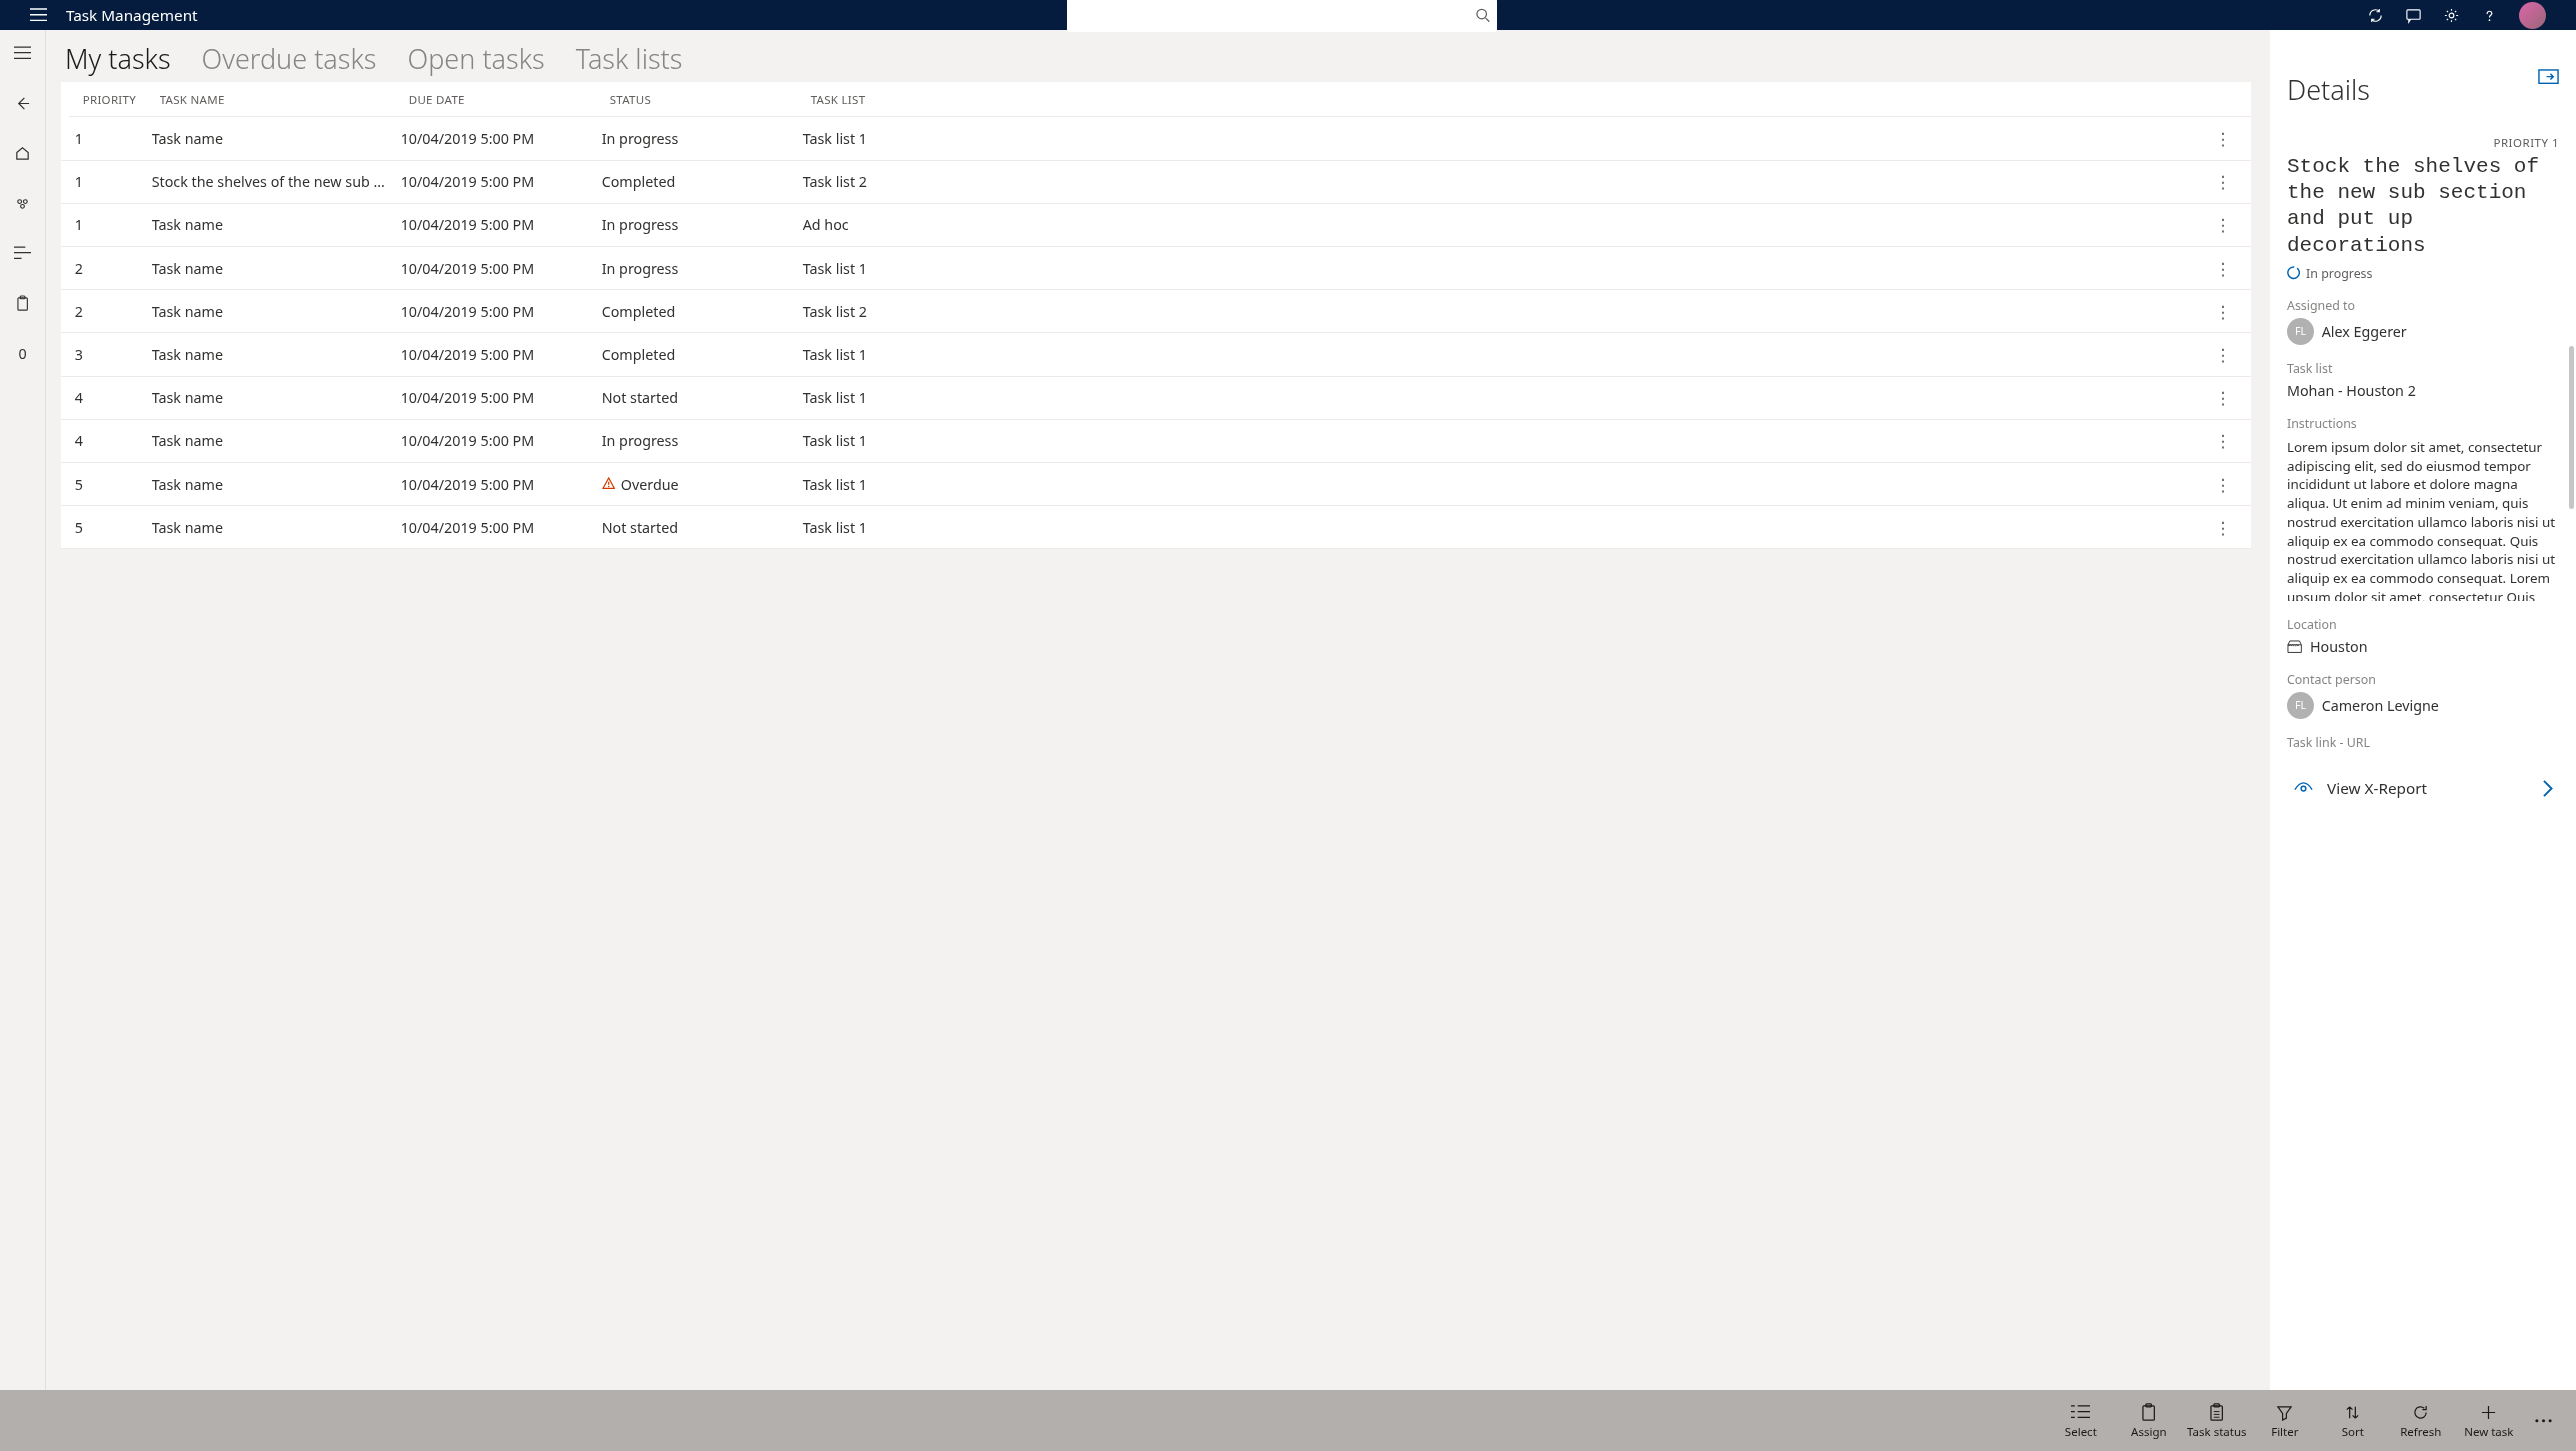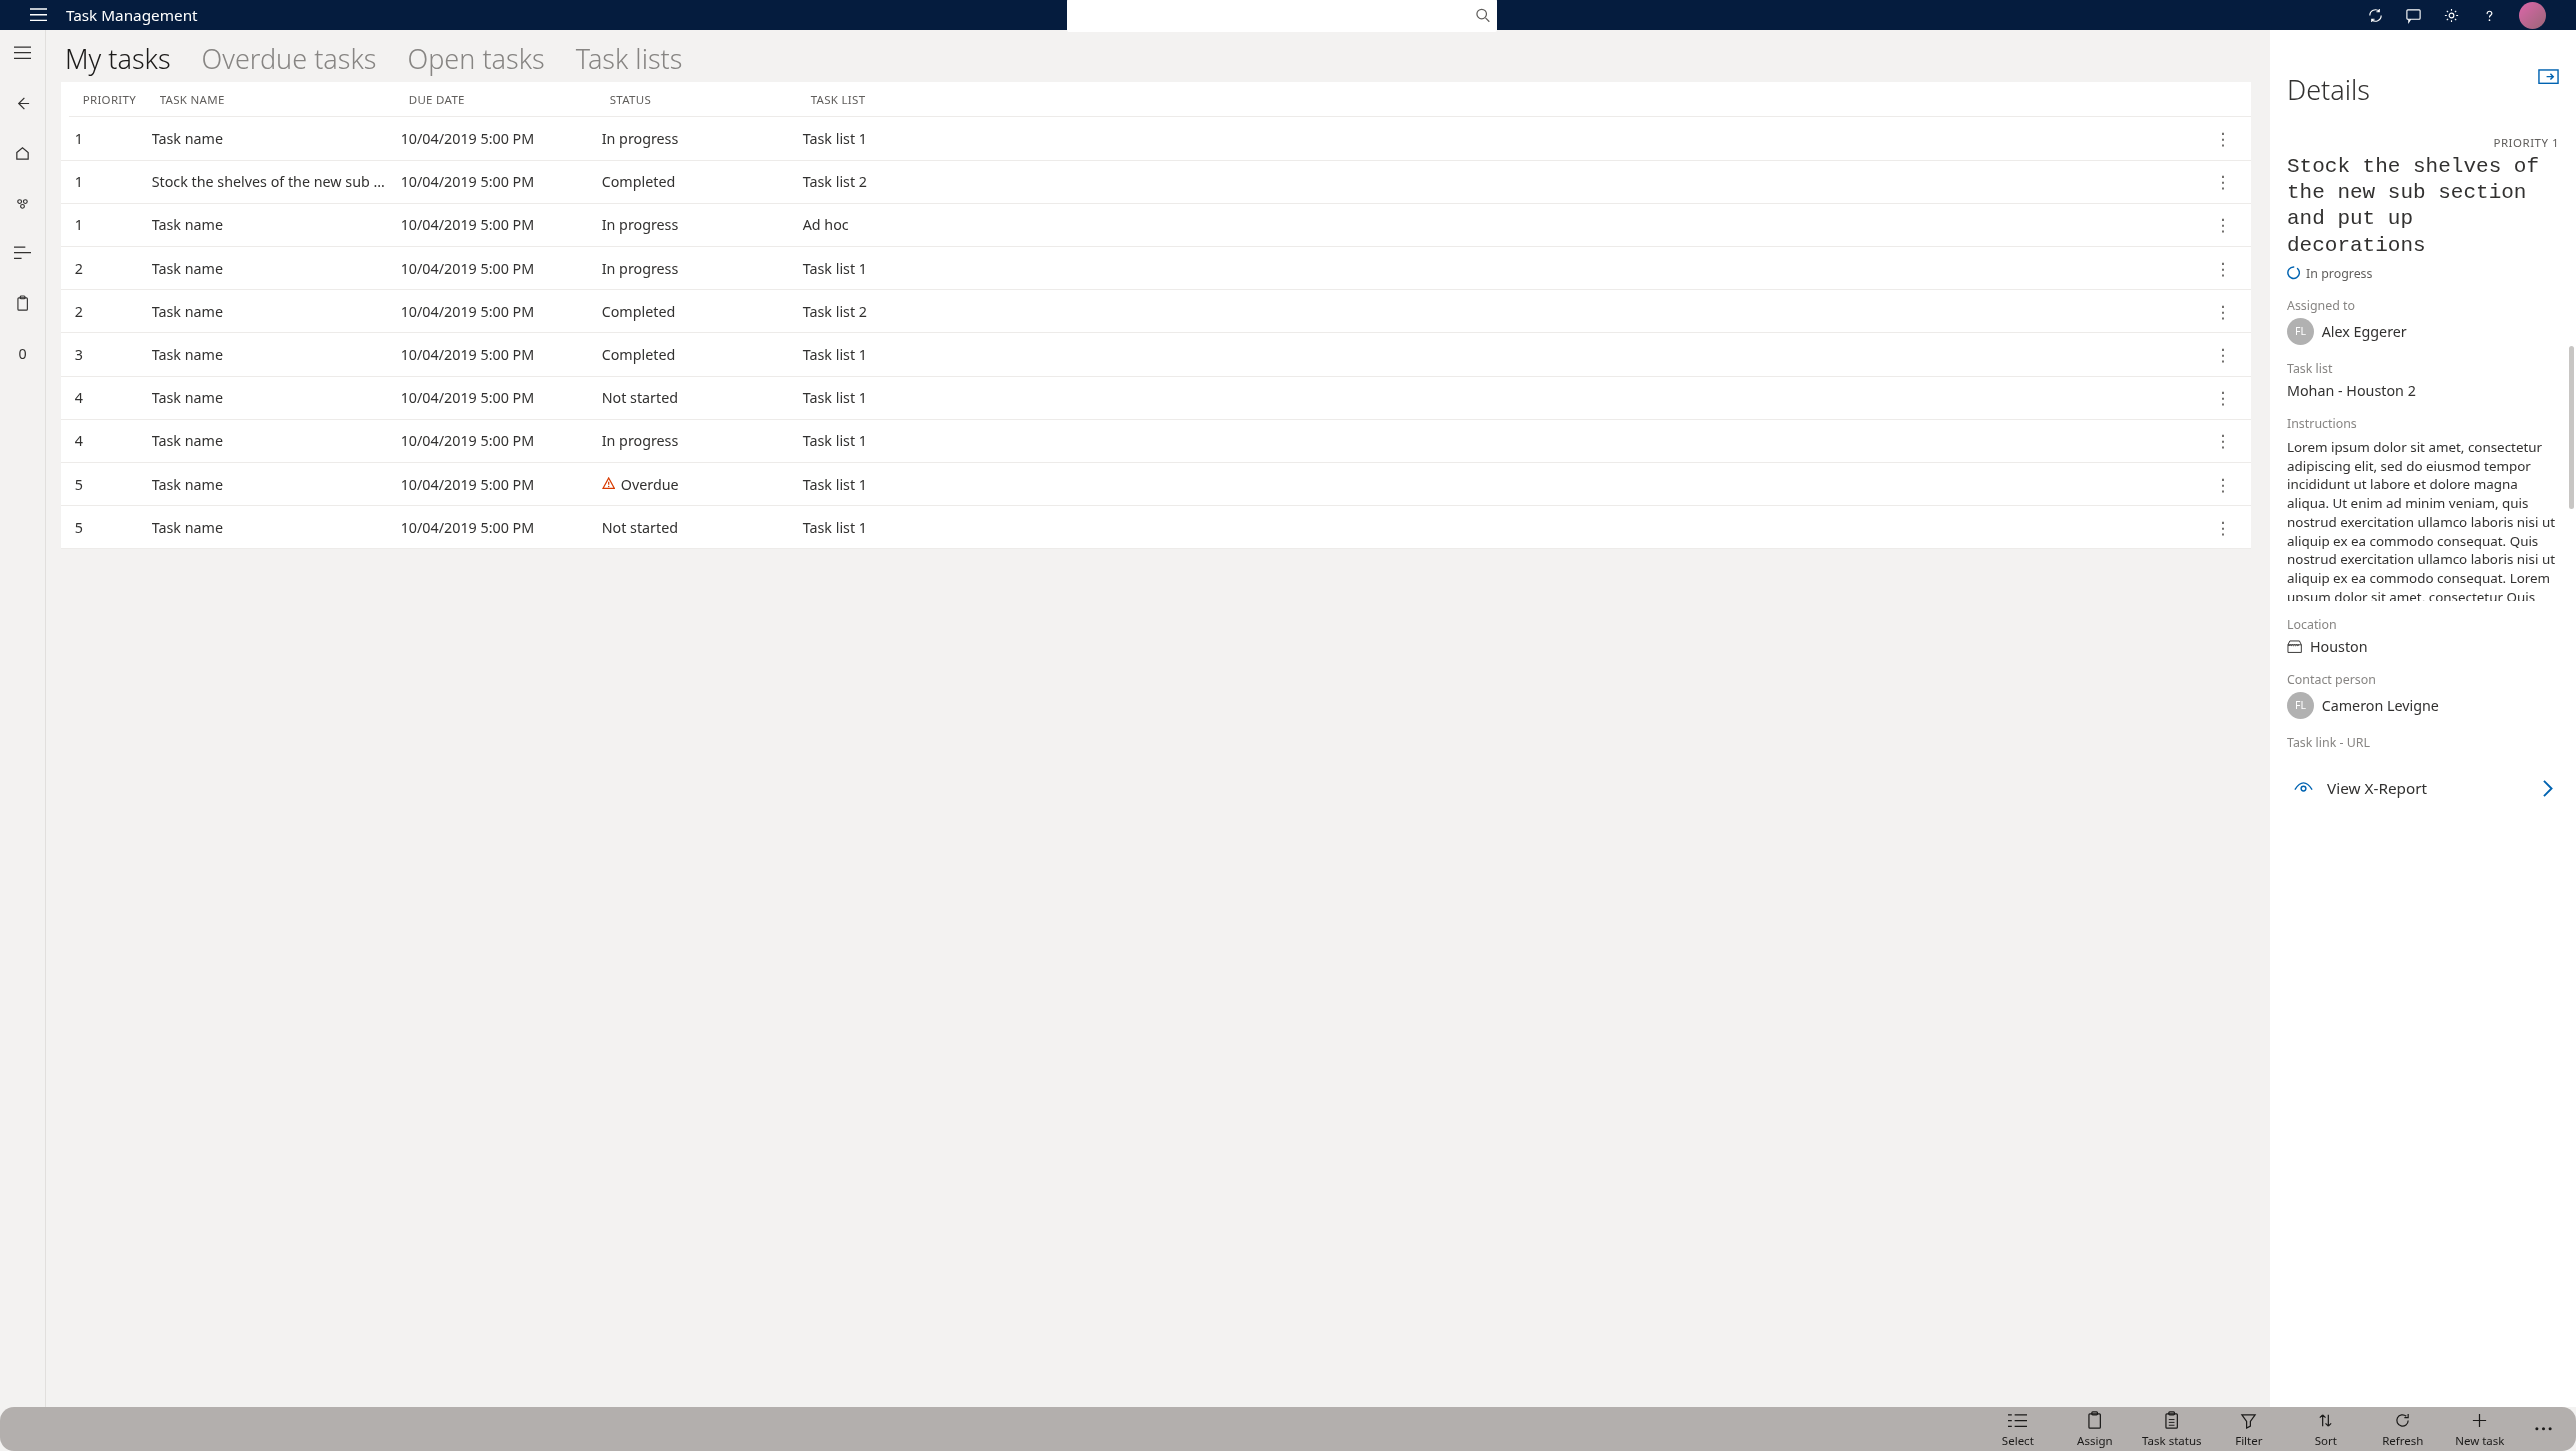--- a/index.html
+++ b/index.html
@@ -55,21 +55,21 @@
 .details .instructions-text { font-size: 13.4px; color: #323130; margin-top: 5.7px; line-height: 1.4; max-height: 163px; overflow: hidden; }
 .details .link-row { margin-top: 13.4px; display: flex; align-items: center; justify-content: space-between; padding: 13.4px 5.7px; cursor: pointer; }
 .details .link-row .left { display: flex; align-items: center; gap: 13.4px; color: #0063b1; }
 .details .link-row .label { color: #323130; font-size: 15.3px; }
 .details .chevron { color: #0063b1; }
 .details .scroll-indicator { position:absolute; right:1.9px; top:316px; width:4.8px; height:163px; background:#c8c6c4; border-radius:2.9px; }
 
 .popout-icon { color:#0063b1; cursor:pointer; }
 
 
-.cmdbar { height: 44px; background: #b3afad; display: flex; align-items: center; justify-content: flex-end; padding: 0 15.3px; gap: 16px; flex-shrink: 0; border-radius: 14px; }
+.cmdbar { height: 61px; background: #b3afad; display: flex; align-items: center; justify-content: flex-end; padding: 0 15.3px; gap: 7px; flex-shrink: 0; }
 .cmdbar .cmd { display: flex; flex-direction: column; align-items: center; justify-content: center; width: 61px; cursor: pointer; color: #1b1a19; font-size: 11.5px; gap: 1.9px; }
 .cmdbar .cmd .cicon { height: 21px; display:flex; align-items:center; justify-content:center; }
 .cmdbar .more { cursor: pointer; font-size: 19px; padding: 7.7px; }
 
 svg { display: block; }
 </style>
 </head>
 <body>
 
 <div class="topbar">

